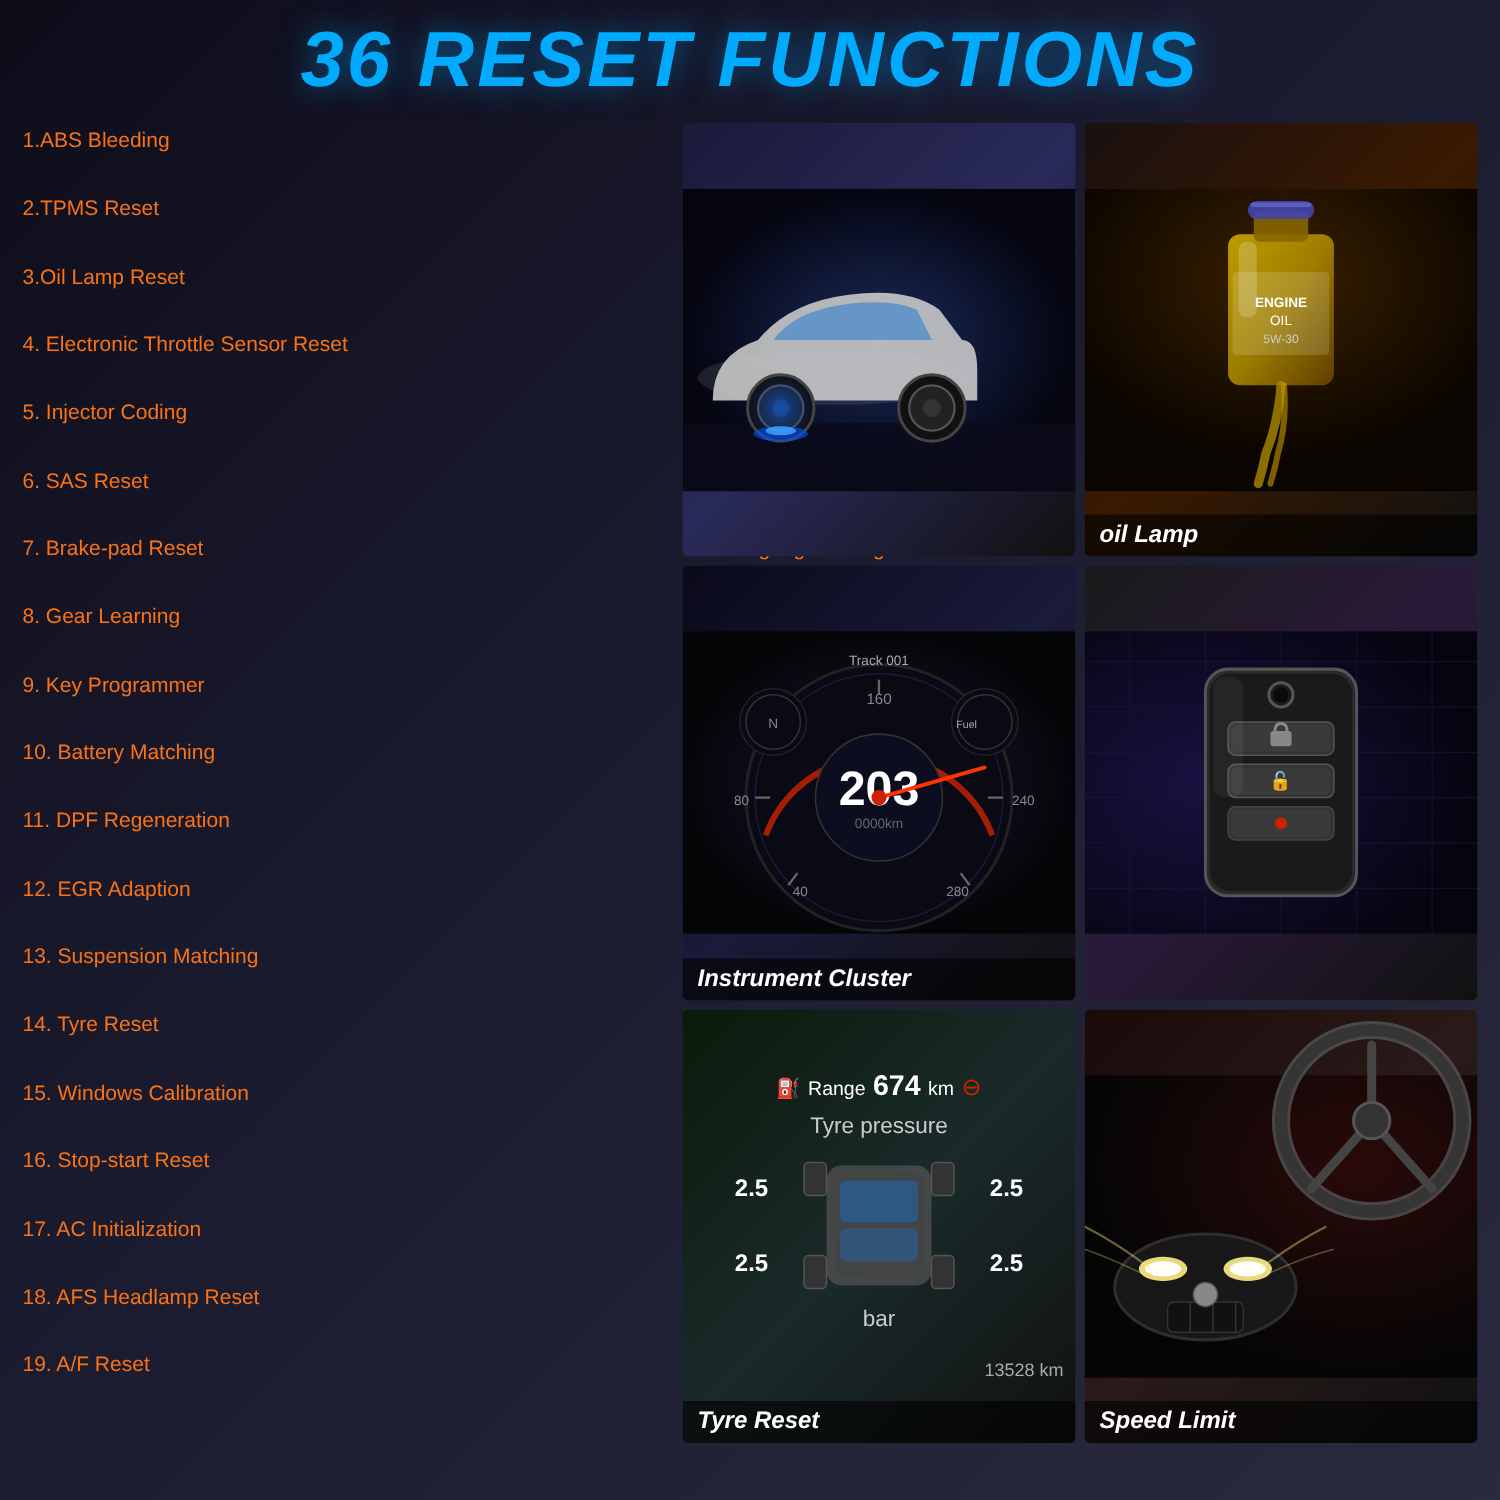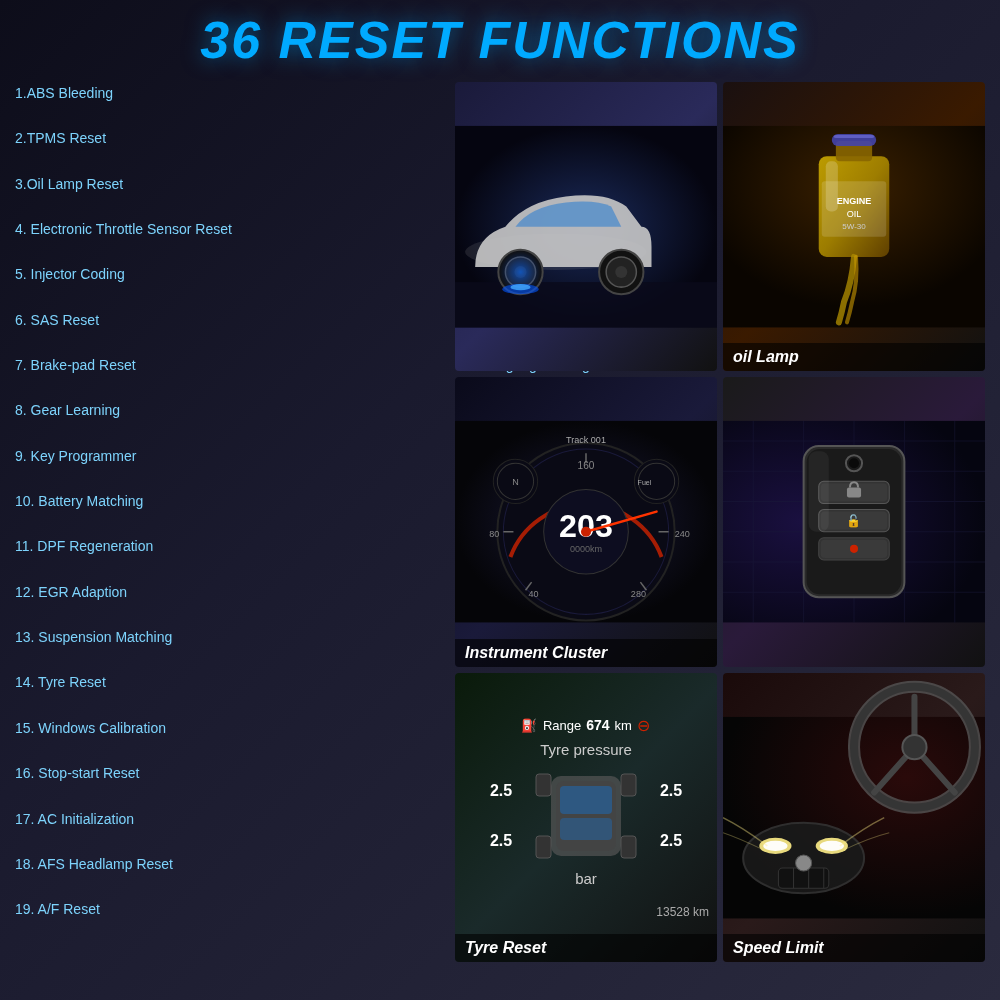--- a/index.html
+++ b/index.html
@@ -47,21 +47,21 @@
     .functions-list {
       flex: 0 0 430px;
       color: #e0e0e0;
       font-size: 14px;
       line-height: 1.62;
       column-count: 1;
     }
 
     .functions-list .item {
       display: block;
-      color: #7dd3fc;
+      color: #f97316;
       font-size: 14px;
     }
 
     .grid-area {
       flex: 1;
       display: grid;
       grid-template-columns: 1fr 1fr;
       grid-template-rows: 1fr 1fr 1fr;
       gap: 6px;
     }
@@ -146,21 +146,21 @@
     .tpms-range {
       font-size: 13px;
       color: #fff;
       margin-bottom: 6px;
       display: flex;
       align-items: center;
       gap: 5px;
     }
 
     .tpms-range .km-val {
-      font-size: 14px;
+      font-size: 19px;
       font-weight: bold;
       color: #fff;
     }
 
     .tpms-label {
       font-size: 15px;
       color: #ccc;
       margin-bottom: 8px;
     }
 

